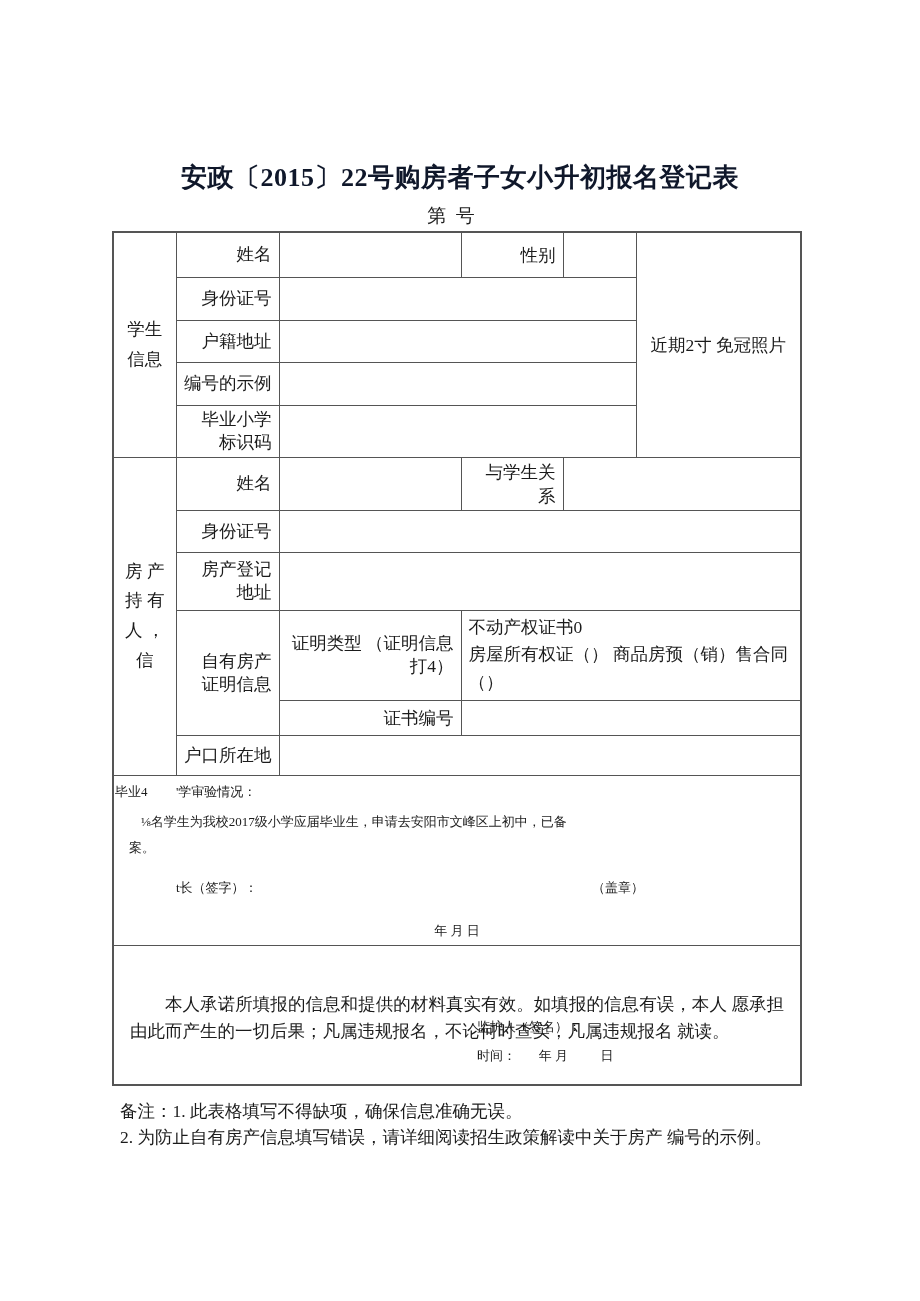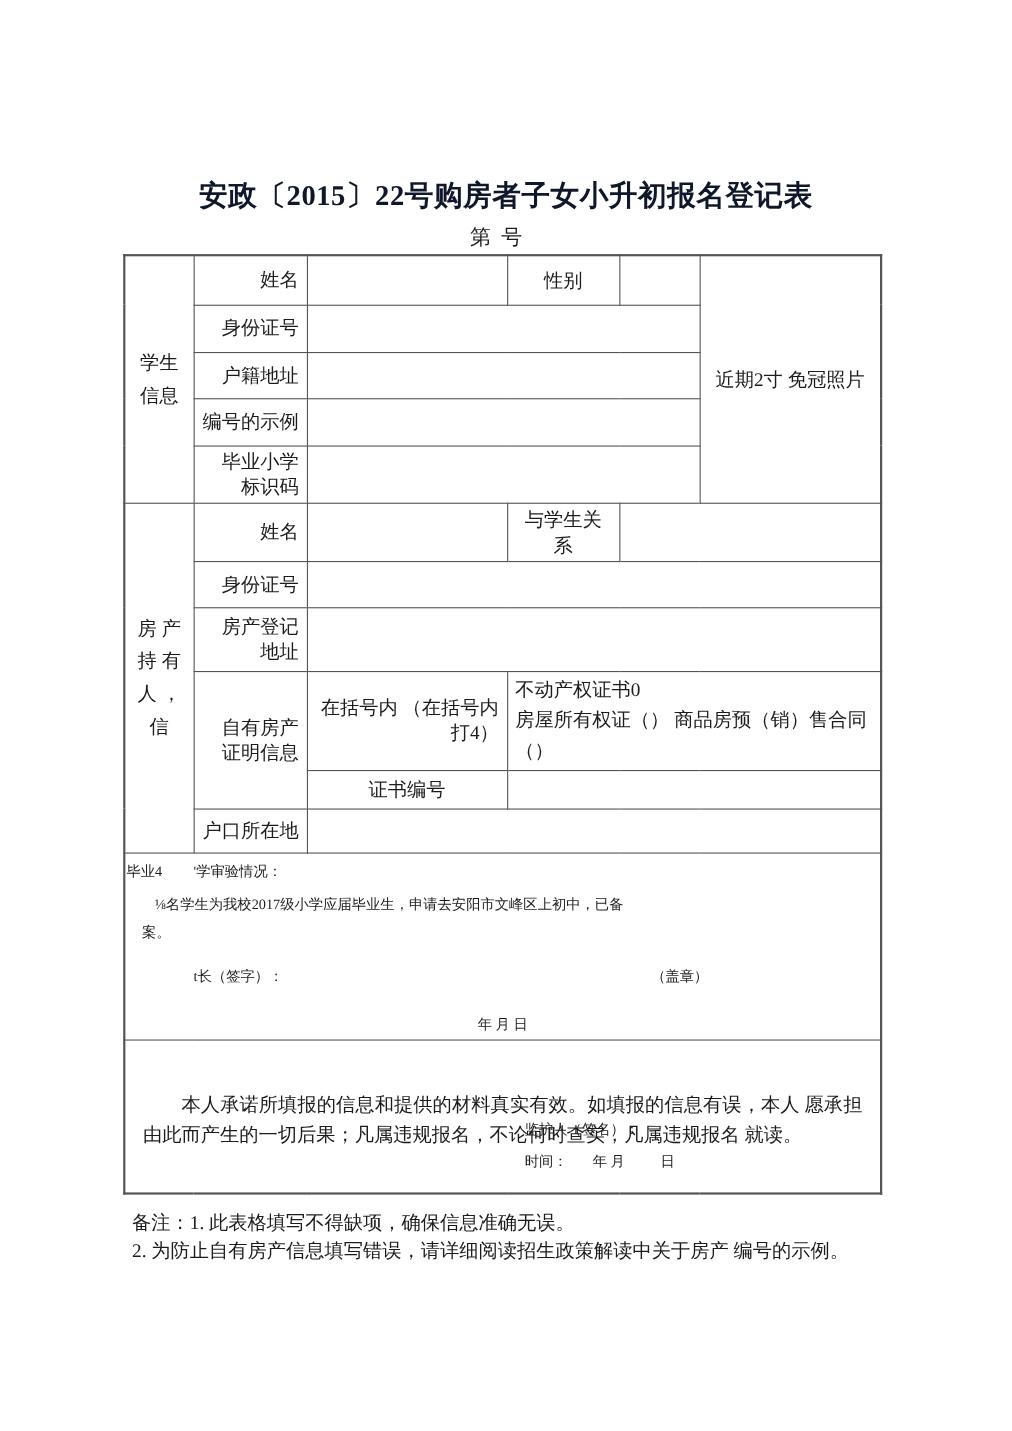--- a/index.html
+++ b/index.html
@@ -35,21 +35,21 @@
   }
   table.form td {
     border:1px solid #555;
     font-size:17.5px;
     padding:2px 7px;
     vertical-align:middle;
     overflow:hidden;
   }
   .vhead { text-align:center; line-height:1.7; padding:2px 2px; }
   .label-cell { text-align:right; line-height:1.3; }
-  .center-cell { text-align:center; }
+  .center-cell { text-align:right; }
   .photo-cell { text-align:center; }
   .cert-options { vertical-align:top; line-height:1.55; padding-top:5px; }
   .cert-type-line2 { padding-left:44px; }
   .rel-cell { position:relative; padding:0; vertical-align:top; }
   .abs { position:absolute; white-space:pre; font-size:13px; }
   .abs-center { left:0; right:0; text-align:center; }
   .commit-body {
     margin:7px 9px 0 9px;
     text-indent:2em;
     line-height:1.55;
@@ -129,21 +129,21 @@
       <td class="label-cell">身份证号</td>
       <td colspan="4"></td>
     </tr>
     <tr style="height:58px">
       <td class="label-cell">房产登记 地址</td>
       <td colspan="4"></td>
     </tr>
     <tr style="height:90px">
       <td rowspan="2" class="label-cell">自有房产 证明信息</td>
       <td class="label-cell">
-        <div>在括号内 （在括号内</div>
+        <div>证明类型 （证明信息</div>
         <div class="cert-type-line2">打4）</div>
       </td>
       <td colspan="3" class="cert-options">
         <div>不动产权证书0</div>
         <div>房屋所有权证（） 商品房预（销）售合同</div>
         <div>（）</div>
       </td>
     </tr>
     <tr style="height:35px">
       <td class="center-cell">证书编号</td>

